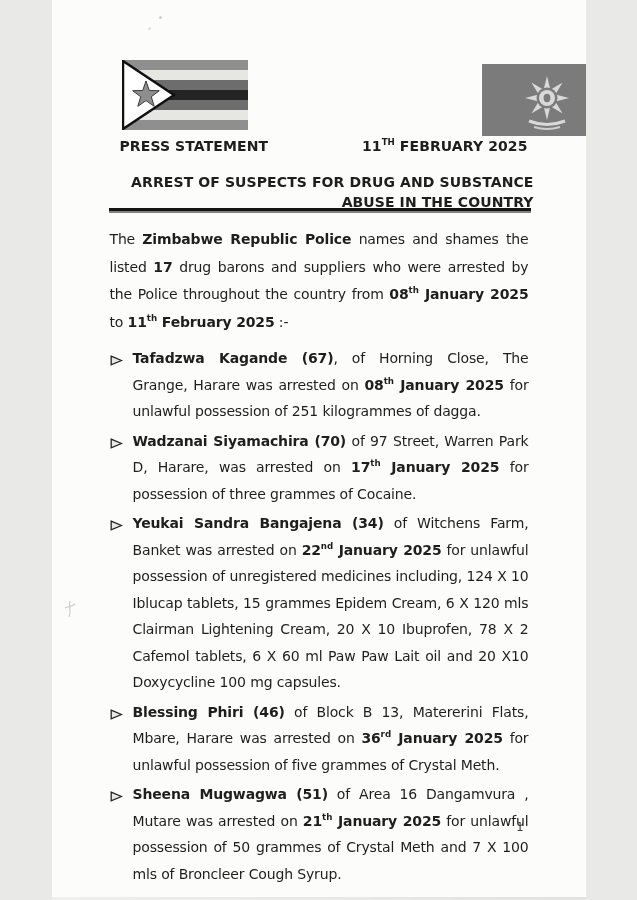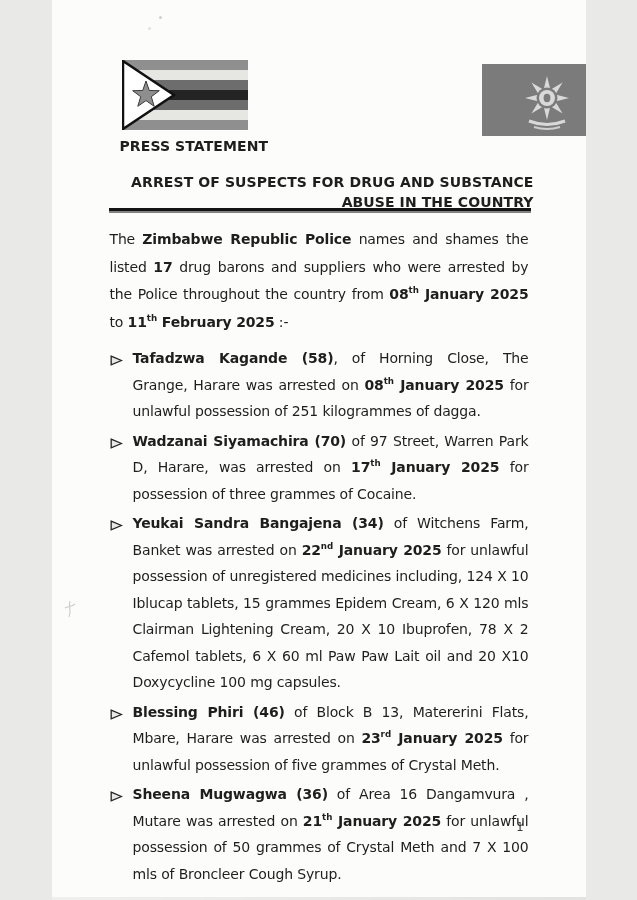--- a/index.html
+++ b/index.html
@@ -95,35 +95,36 @@
       <circle cx="65" cy="34" r="10.5" fill="#7b7b7b"></circle>
       <circle cx="65" cy="34" r="8" fill="#d9d9d9"></circle>
       <ellipse cx="65" cy="34" rx="3.4" ry="4.2" fill="#7b7b7b"></ellipse>
       <path d="M47,57 q18,7 36,0" fill="none" stroke="#d9d9d9" stroke-width="3"></path>
       <path d="M52,63 q13,4 26,0" fill="none" stroke="#cfcfcf" stroke-width="2"></path>
     </svg>
   </div>
 
   <div class="subheader">
     <span>PRESS STATEMENT</span>
+    <span><span class="b">11</span><sup class="b">TH</sup><span class="b"> FEBRUARY 2025</span></span>
   </div>
 
   <h1 class="doc-title">ARREST OF SUSPECTS FOR DRUG AND SUBSTANCE ABUSE IN THE COUNTRY</h1>
   <div class="title-rule"></div>
 
   <div class="body-text">
     <p class="intro"><span>The </span><span class="b">Zimbabwe Republic Police</span><span> names and shames the listed </span><span class="b">17</span><span> drug barons and suppliers who were arrested by the Police throughout the country from </span><span class="b">08</span><sup class="b">th</sup><span class="b"> January 2025</span><span> to </span><span class="b">11</span><sup class="b">th</sup><span class="b"> February 2025</span><span> :-</span></p>
     <ul class="bullets">
     <li class="bullet">
       <span class="marker">
         <svg viewBox="0 0 14 12" width="13" height="11">
           <path d="M1.2 1.2 L12.4 6 L1.2 10.8 Z" stroke="#222" stroke-width="1.4" fill="#e8e8e8"></path>
         </svg>
       </span>
-      <span class="btext"><span class="b">Tafadzwa Kagande (58)</span><span>, of Horning Close, The Grange, Harare was arrested on </span><span class="b">08</span><sup class="b">th</sup><span class="b"> January 2025</span><span> for unlawful possession of 251 kilogrammes of dagga.</span></span>
+      <span class="btext"><span class="b">Tafadzwa Kagande (67)</span><span>, of Horning Close, The Grange, Harare was arrested on </span><span class="b">08</span><sup class="b">th</sup><span class="b"> January 2025</span><span> for unlawful possession of 251 kilogrammes of dagga.</span></span>
     </li>
 
     <li class="bullet">
       <span class="marker">
         <svg viewBox="0 0 14 12" width="13" height="11">
           <path d="M1.2 1.2 L12.4 6 L1.2 10.8 Z" stroke="#222" stroke-width="1.4" fill="#e8e8e8"></path>
         </svg>
       </span>
       <span class="btext"><span class="b">Wadzanai Siyamachira (70)</span><span> of 97 Street, Warren Park D, Harare, was arrested on </span><span class="b">17</span><sup class="b">th</sup><span class="b"> January 2025</span><span> for possession of three grammes of Cocaine.</span></span>
     </li>
@@ -136,30 +137,30 @@
       </span>
       <span class="btext"><span class="b">Yeukai Sandra Bangajena (34)</span><span> of Witchens Farm, Banket was arrested on </span><span class="b">22</span><sup class="b">nd</sup><span class="b"> January 2025</span><span> for unlawful possession of unregistered medicines including, 124 X 10 Iblucap tablets, 15 grammes Epidem Cream, 6 X 120 mls Clairman Lightening Cream, 20 X 10 Ibuprofen, 78 X 2 Cafemol tablets, 6 X 60 ml Paw Paw Lait oil and 20 X10 Doxycycline 100 mg capsules.</span></span>
     </li>
 
     <li class="bullet">
       <span class="marker">
         <svg viewBox="0 0 14 12" width="13" height="11">
           <path d="M1.2 1.2 L12.4 6 L1.2 10.8 Z" stroke="#222" stroke-width="1.4" fill="#e8e8e8"></path>
         </svg>
       </span>
-      <span class="btext"><span class="b">Blessing Phiri (46)</span><span> of Block B 13, Matererini Flats, Mbare, Harare was arrested on </span><span class="b">23</span><sup class="b">rd</sup><span class="b"> January 2025</span><span> for unlawful possession of five grammes of Crystal Meth.</span></span>
+      <span class="btext"><span class="b">Blessing Phiri (46)</span><span> of Block B 13, Matererini Flats, Mbare, Harare was arrested on </span><span class="b">36</span><sup class="b">rd</sup><span class="b"> January 2025</span><span> for unlawful possession of five grammes of Crystal Meth.</span></span>
     </li>
 
     <li class="bullet">
       <span class="marker">
         <svg viewBox="0 0 14 12" width="13" height="11">
           <path d="M1.2 1.2 L12.4 6 L1.2 10.8 Z" stroke="#222" stroke-width="1.4" fill="#e8e8e8"></path>
         </svg>
       </span>
-      <span class="btext"><span class="b">Sheena Mugwagwa (36)</span><span> of Area 16 Dangamvura , Mutare was arrested on </span><span class="b">21</span><sup class="b">th</sup><span class="b"> January 2025</span><span> for unlawful possession of 50 grammes of Crystal Meth and 7 X 100 mls of Broncleer Cough Syrup.</span></span>
+      <span class="btext"><span class="b">Sheena Mugwagwa (51)</span><span> of Area 16 Dangamvura , Mutare was arrested on </span><span class="b">21</span><sup class="b">th</sup><span class="b"> January 2025</span><span> for unlawful possession of 50 grammes of Crystal Meth and 7 X 100 mls of Broncleer Cough Syrup.</span></span>
     </li>
   </ul>
   </div>
 
   <div class="page-number">1</div>
 
   <div class="artifact-margin">
     <svg viewBox="0 0 14 26" width="14" height="26">
       <path d="M7,3 C5,9 9,12 6,19 M2,10 C5,8 9,9 12,6" fill="none" stroke="#c3c3c0" stroke-width="1.1"></path>
     </svg>

